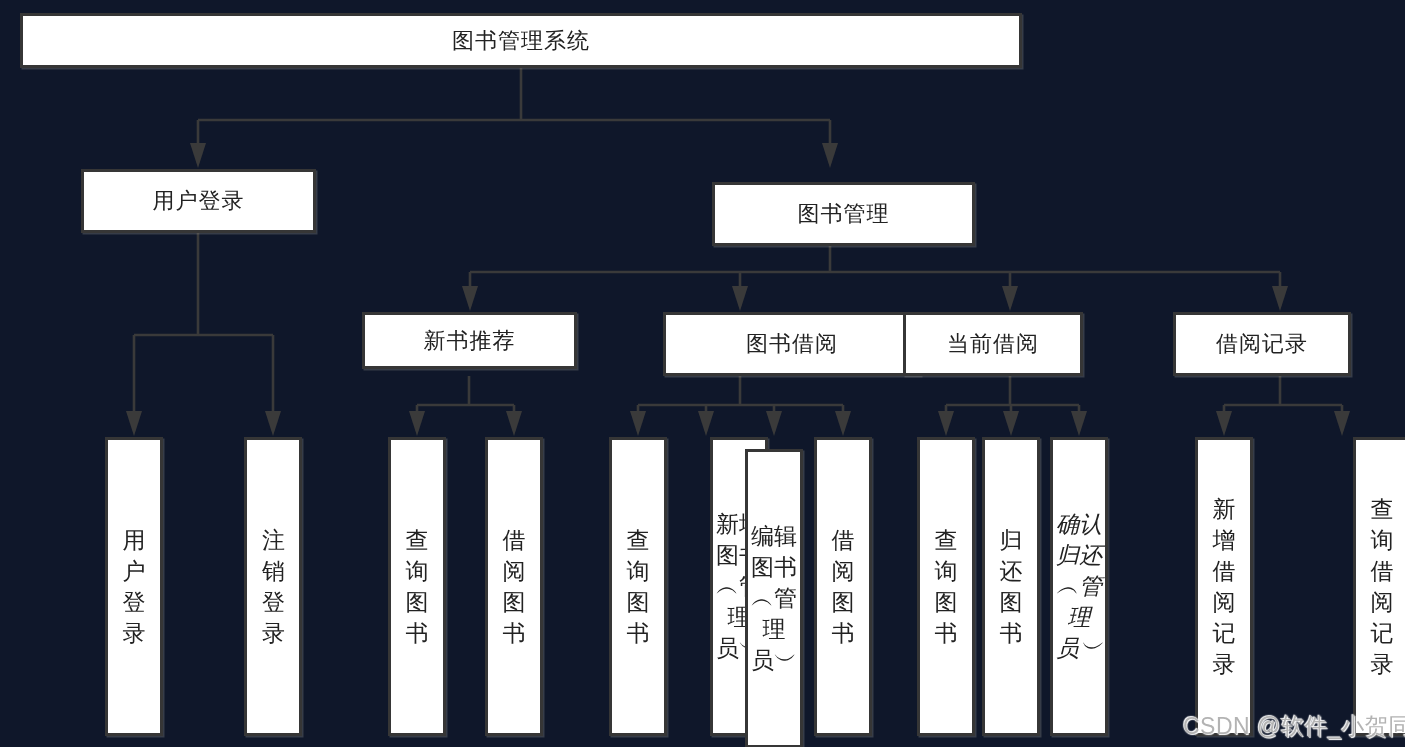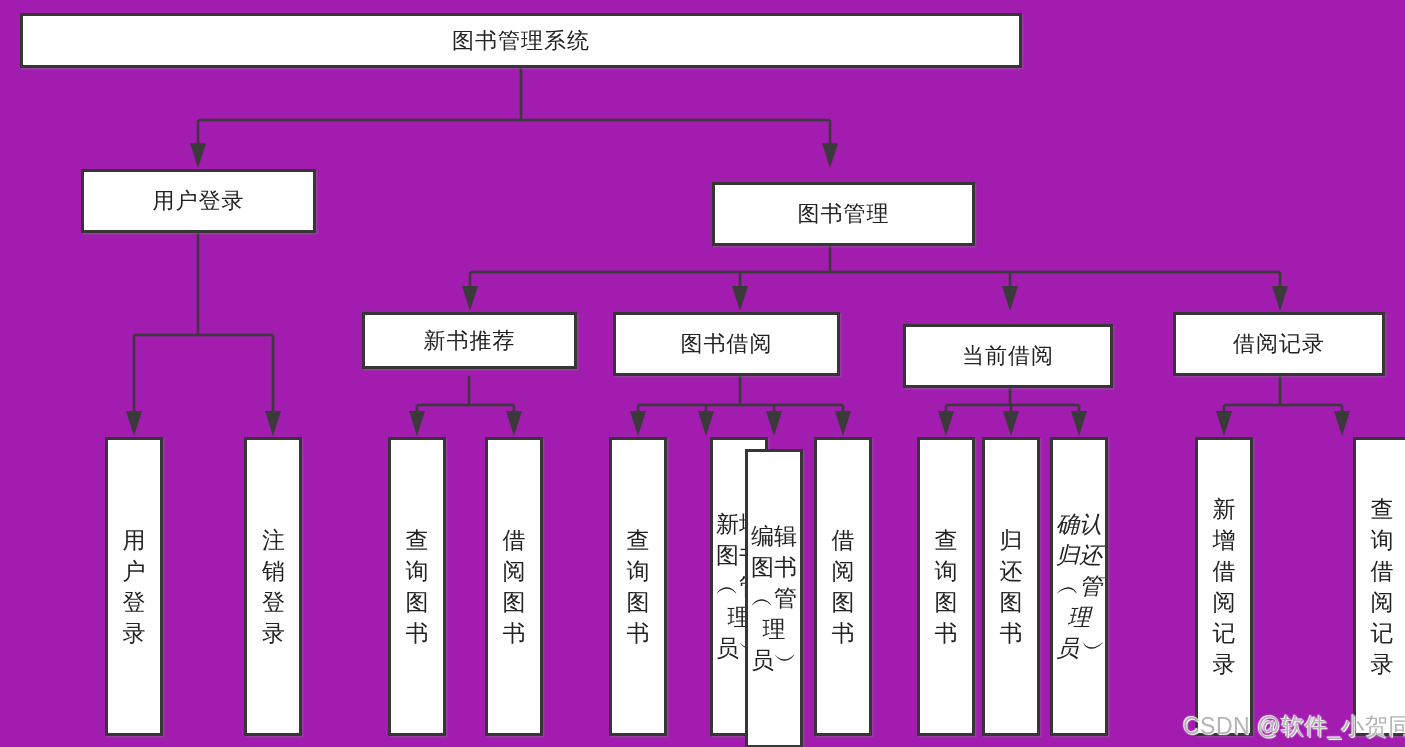--- a/index.html
+++ b/index.html
@@ -1,20 +1,20 @@
 <!DOCTYPE html>
 <html><head>
 <meta charset="utf-8">
 <style>
   html, body { margin: 0; padding: 0; background: #ffffff; }
   #stage {
     position: relative;
     width: 1405px;
     height: 747px;
-    background: #a21caf;
+    background: #0f172a;
     font-family: "Liberation Sans", "DejaVu Sans", sans-serif;
     overflow: hidden;
   }
   #wires {
     position: absolute;
     left: 0; top: 0;
     pointer-events: none;
   }
   .box {
     position: absolute;
@@ -123,23 +123,23 @@
       <polygon points="1334,411 1350,411 1342,436"></polygon>
     </g>
   </svg>
 
   <div class="box" style="left:20px; top:13px; width:1002px; height:55px;">图书管理系统</div>
 
   <div class="box" style="left:81px; top:169px; width:235px; height:64px;">用户登录</div>
   <div class="box" style="left:712px; top:182px; width:263px; height:64px;">图书管理</div>
 
   <div class="box" style="left:362px; top:312px; width:215px; height:57px;">新书推荐</div>
-  <div class="box" style="left:613px; top:312px; width:227px; height:64px;">图书借阅</div>
-  <div class="box" style="left:903px; top:324px; width:210px; height:64px;">当前借阅</div>
-  <div class="box" style="left:1173px; top:312px; width:212px; height:64px;">借阅记录</div>
+  <div class="box" style="left:663px; top:312px; width:258px; height:64px;">图书借阅</div>
+  <div class="box" style="left:903px; top:312px; width:180px; height:64px;">当前借阅</div>
+  <div class="box" style="left:1173px; top:312px; width:178px; height:64px;">借阅记录</div>
 
   <div class="box leaf" style="left:105px;">用户登录</div>
   <div class="box leaf" style="left:244px;text-align:right;">注销登录</div>
 
   <div class="box leaf" style="left:388px;">查询图书</div>
   <div class="box leaf" style="left:485px;">借阅图书</div>
 
   <div class="box leaf" style="left:609px;">查询图书</div>
   <div class="box leaf" style="left:686px;margin-left:24px;">新增图书︵管理员︶</div>
   <div class="box leaf" style="left:745px;margin-top:12px;">编辑图书︵管理员︶</div>

